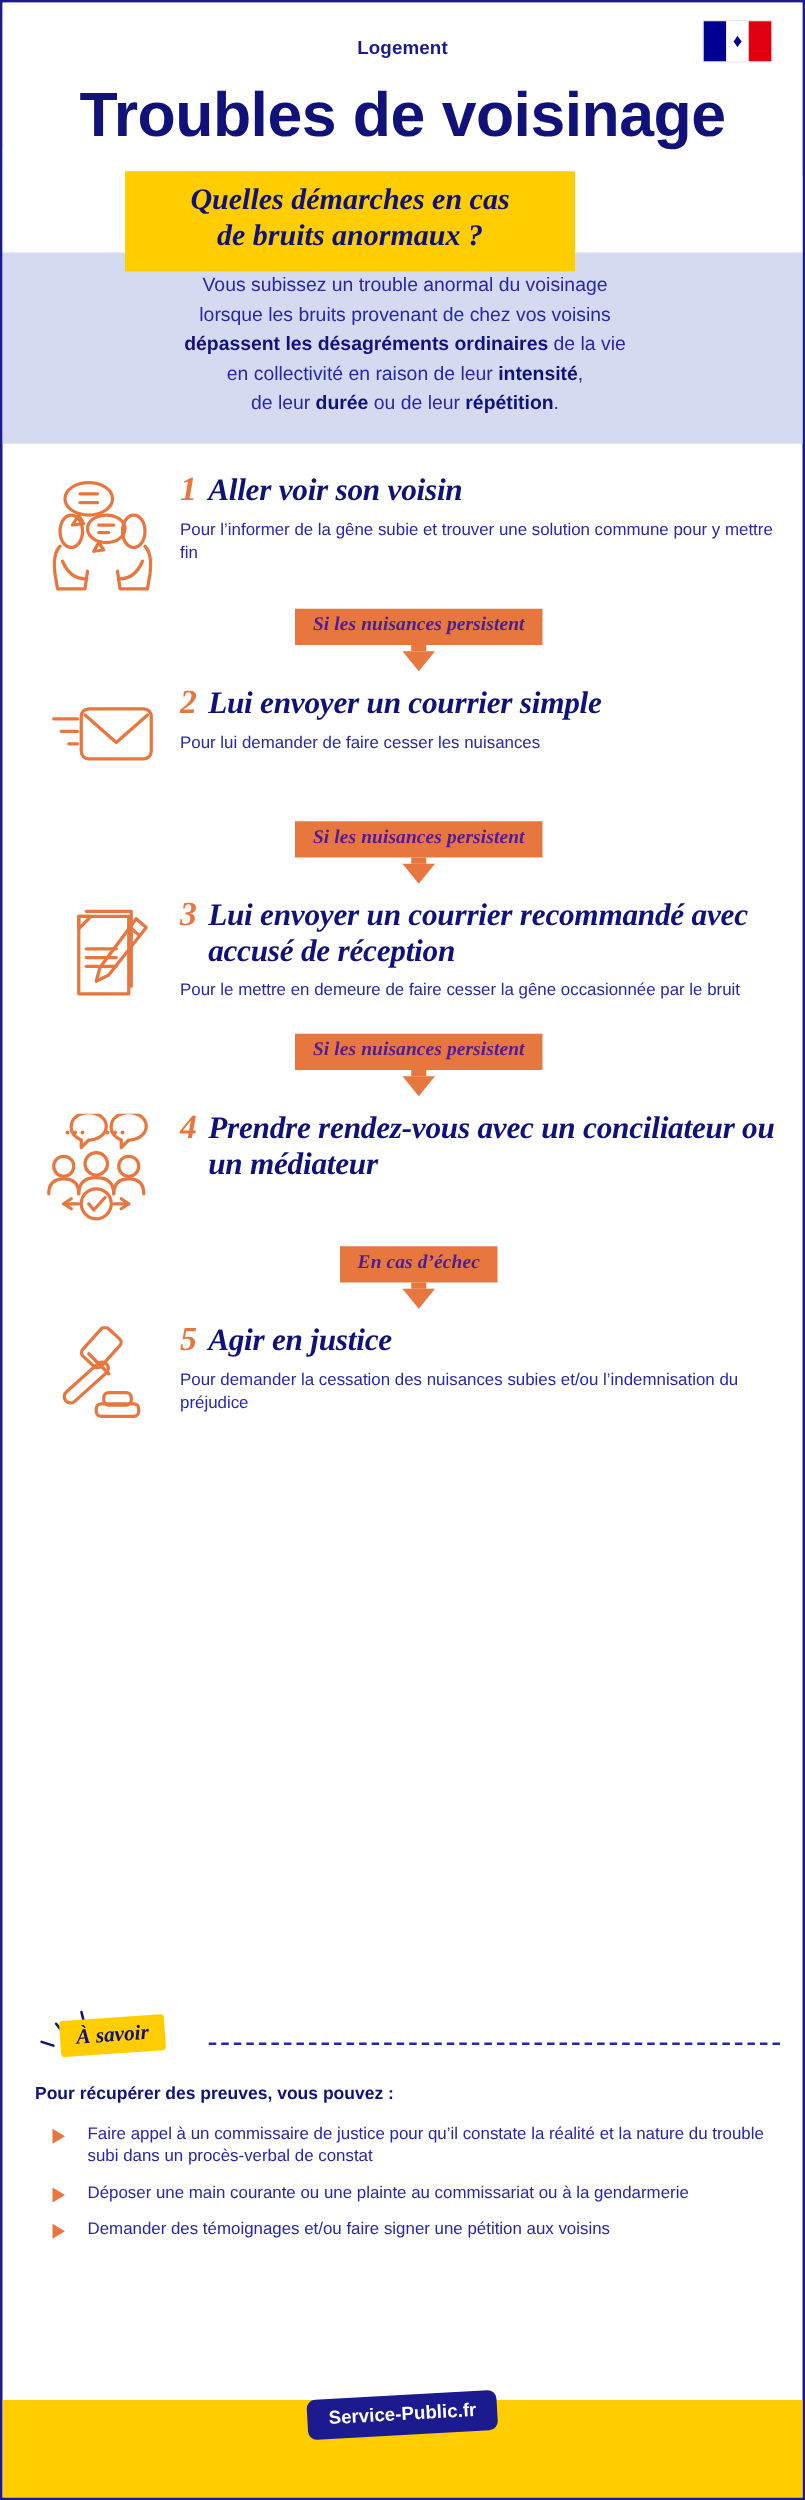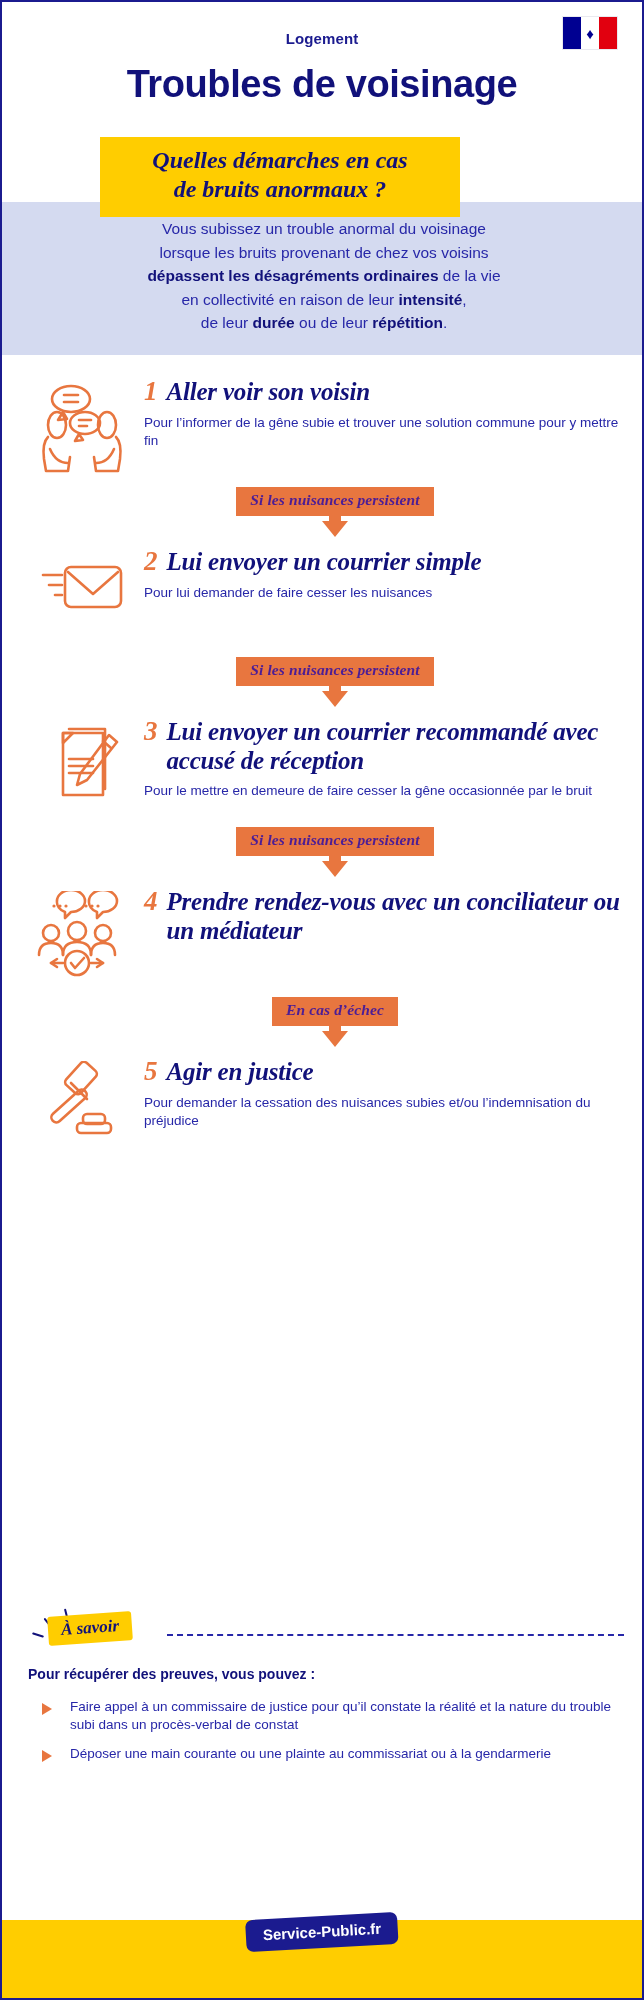--- a/index.html
+++ b/index.html
@@ -51,21 +51,21 @@
     text-align: center;
     padding-top: 28px;
     font-size: 15px;
     font-weight: bold;
     color: #1b1b8f;
     letter-spacing: 0.1px;
   }
   .main-title {
     text-align: center;
     margin-top: 16px;
-    font-size: 38px;
+    font-size: 50px;
     font-weight: bold;
     color: #11117a;
     letter-spacing: -0.4px;
   }
 
   
   .lilac {
     position: absolute;
     top: 138px;
     left: 0;
@@ -492,19 +492,23 @@
     <div class="asavoir-title">Pour récupérer des preuves, vous pouvez :</div>
     <div class="bullets">
       <div class="bullet">
         <span class="bullet-mark"></span>
         <span class="bullet-text">Faire appel à un commissaire de justice pour qu’il constate la réalité et la nature du trouble subi dans un procès-verbal de constat</span>
       </div>
       <div class="bullet">
         <span class="bullet-mark"></span>
         <span class="bullet-text">Déposer une main courante ou une plainte au commissariat ou à la gendarmerie</span>
       </div>
+      <div class="bullet">
+        <span class="bullet-mark"></span>
+        <span class="bullet-text">Demander des témoignages et/ou faire signer une pétition aux voisins</span>
+      </div>
     </div>
   </div>
 
   <div class="footer-bar"></div>
   <div class="brand">Service-Public.fr</div>
 
 </div>
 
 </body></html>

